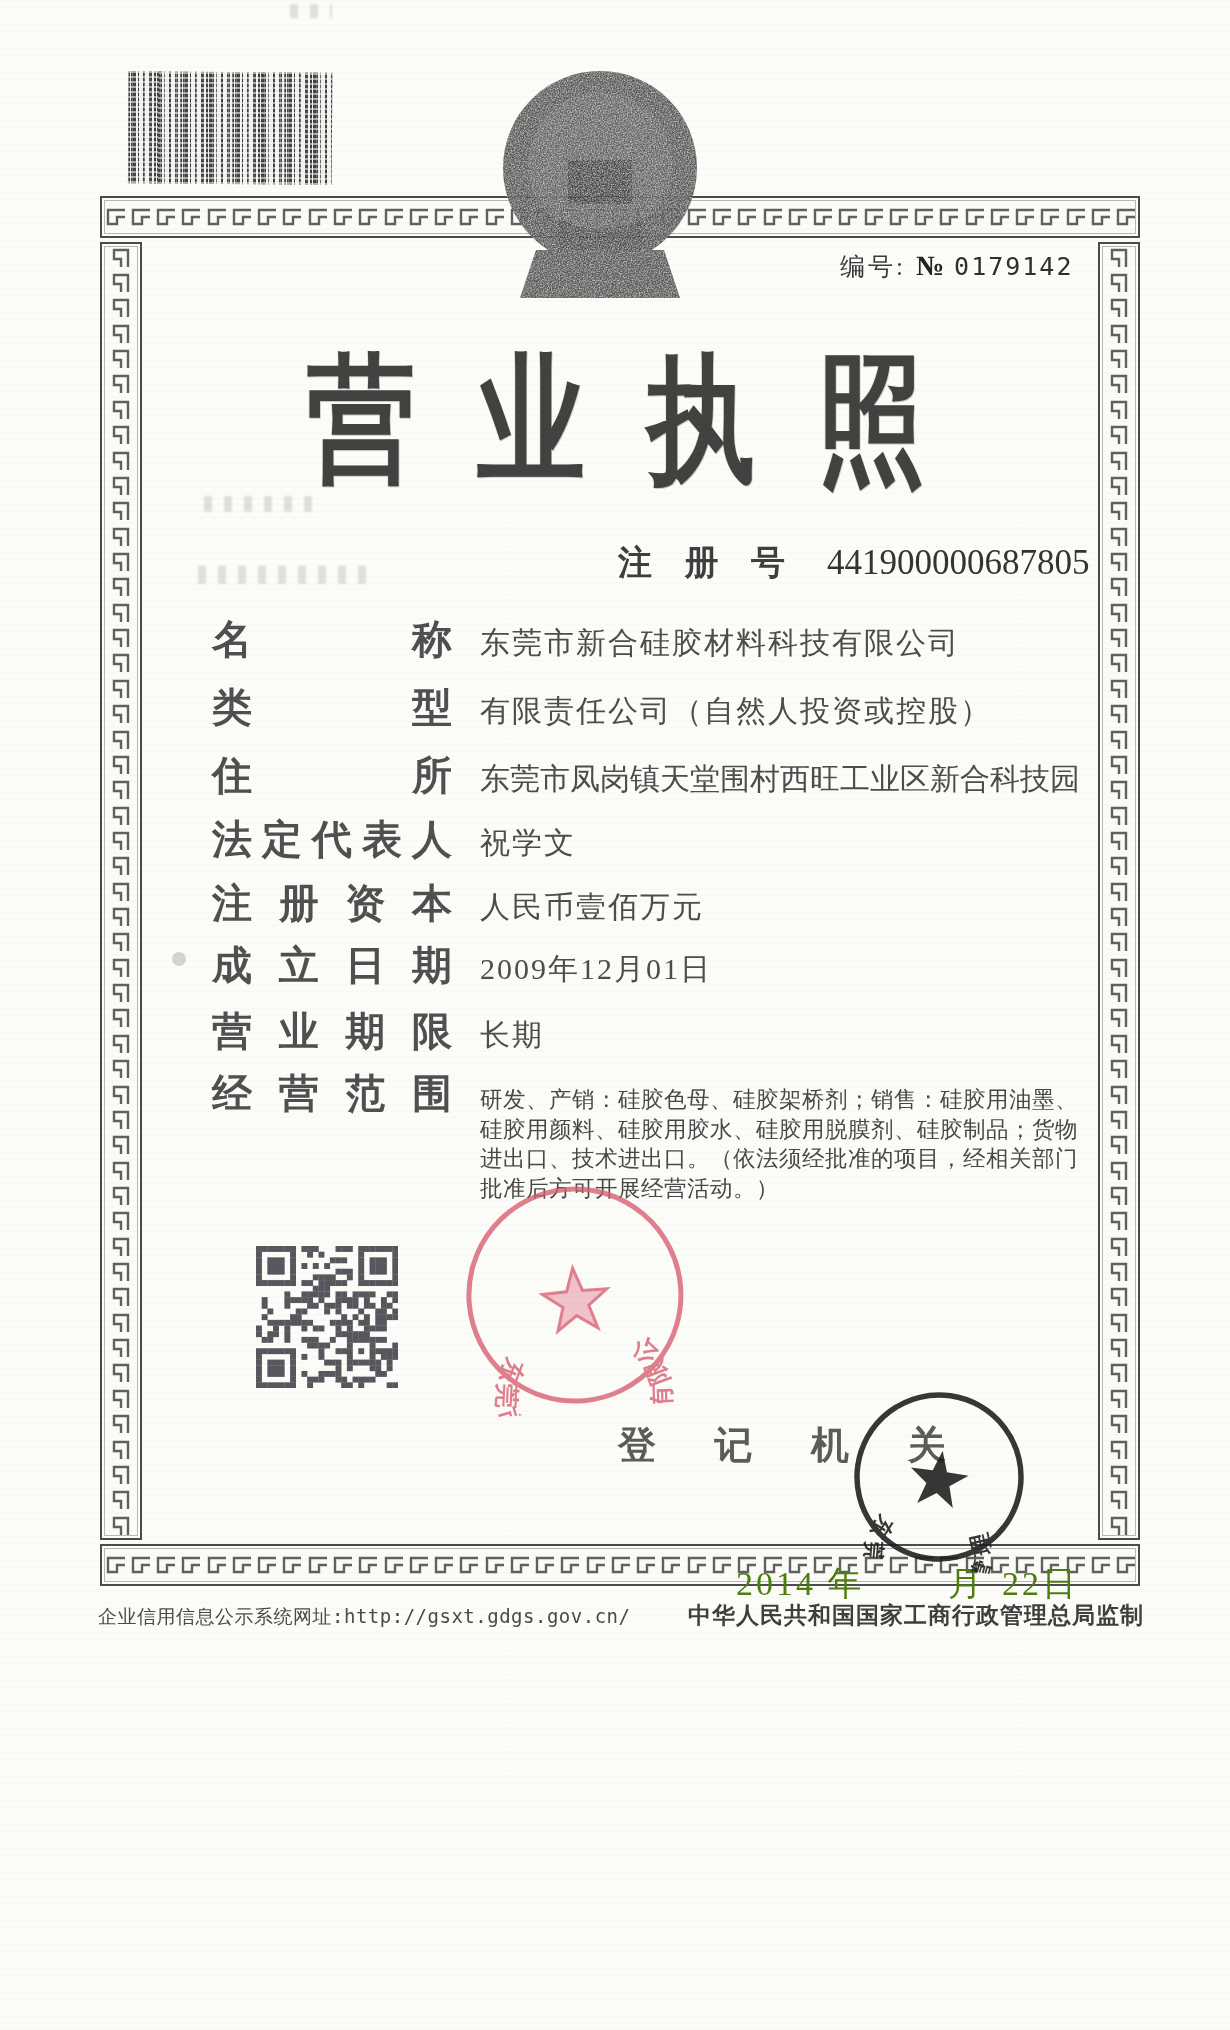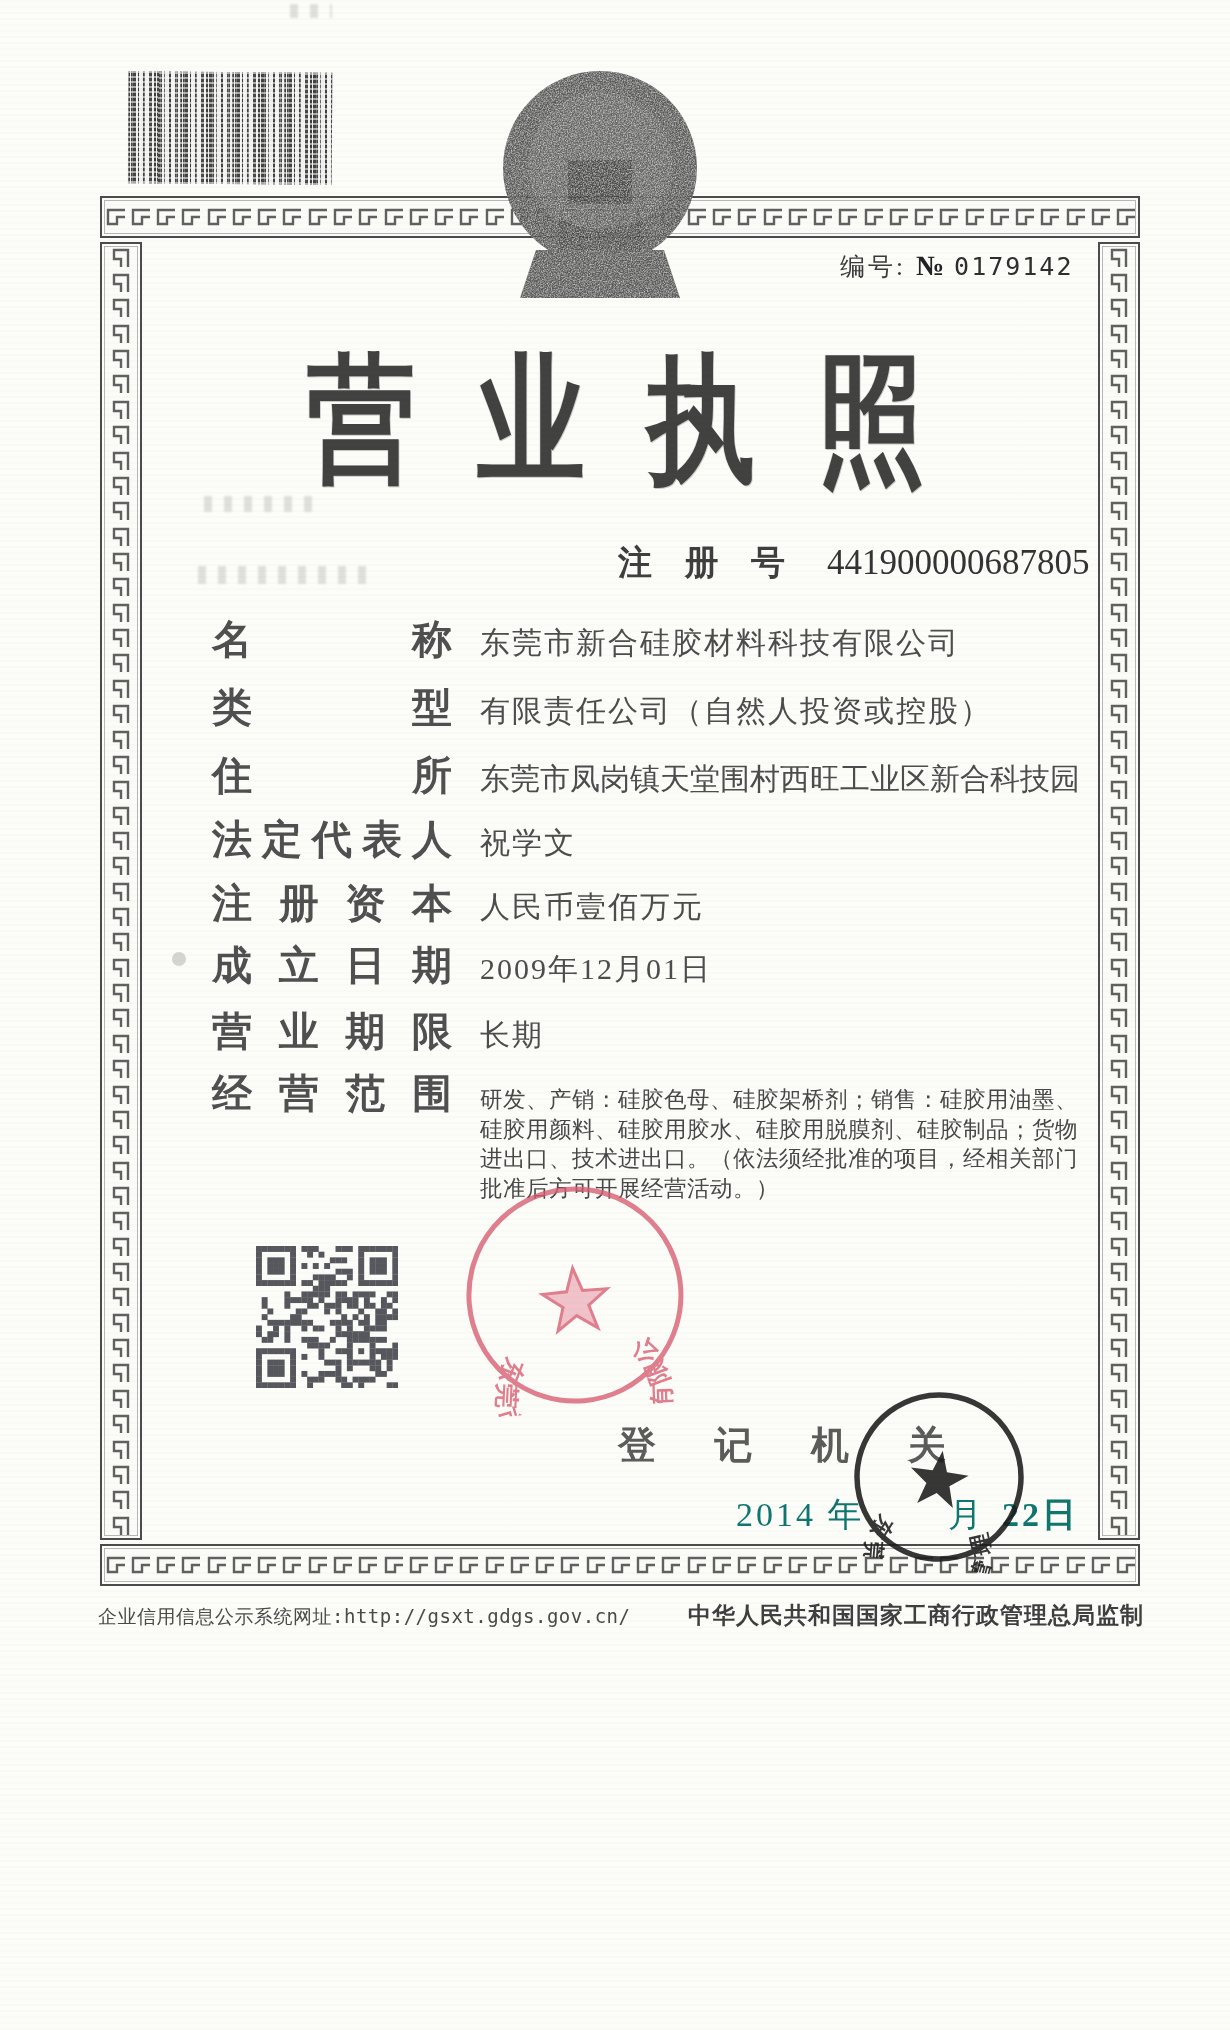--- a/index.html
+++ b/index.html
@@ -59,24 +59,24 @@
   
   #qr{left:256px;top:1246px;width:142px;height:142px;opacity:.85;}
 
   
   #red-stamp{left:462px;top:1182px;width:228px;height:228px;opacity:.78;transform:rotate(-5deg);z-index:4;}
   #black-stamp{left:850px;top:1388px;width:178px;height:178px;opacity:.88;transform:rotate(8deg);z-index:5;}
 
   
   #issuer{left:618px;top:1420px;font-family:"Liberation Sans","DejaVu Sans",sans-serif;font-weight:700;
     font-size:38px;letter-spacing:24px;color:#454545;opacity:.88;}
-  .date-part{position:absolute;top:1492px;font-size:34px;color:#0f766e;letter-spacing:3px;z-index:2;}
+  .date-part{position:absolute;top:1561px;font-size:34px;color:#4d7c0f;letter-spacing:3px;z-index:2;}
   #d-year{left:736px;}
   #d-month{left:948px;}
-  #d-day{left:1002px;font-weight:bold;}
+  #d-day{left:1002px;}
 
   
   #footer-left{left:98px;top:1604px;font-family:"DejaVu Sans Mono","Liberation Mono",monospace;
     font-size:19px;color:#4a4a4a;letter-spacing:.5px;}
   #footer-right{left:688px;top:1600px;font-size:23px;font-weight:bold;color:#3e3e3e;letter-spacing:1px;}
 
   
   .artifact{position:absolute;opacity:.25;filter:blur(1px);background:repeating-linear-gradient(90deg,#8a8a8a 0 8px,transparent 8px 20px);}
   #art1{left:290px;top:4px;width:42px;height:14px;}
   #art2{left:204px;top:496px;width:120px;height:16px;}

